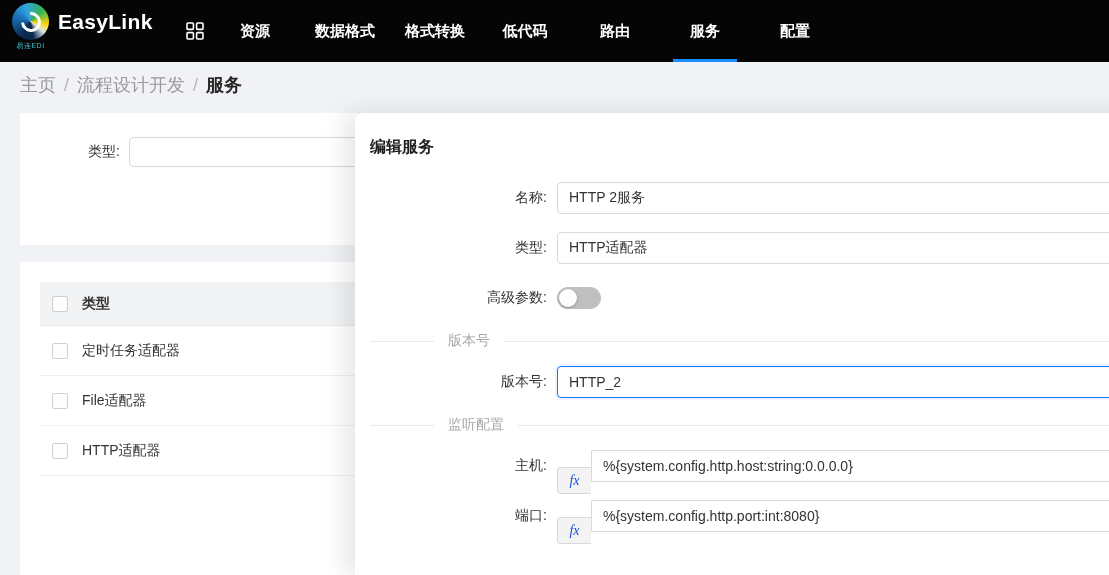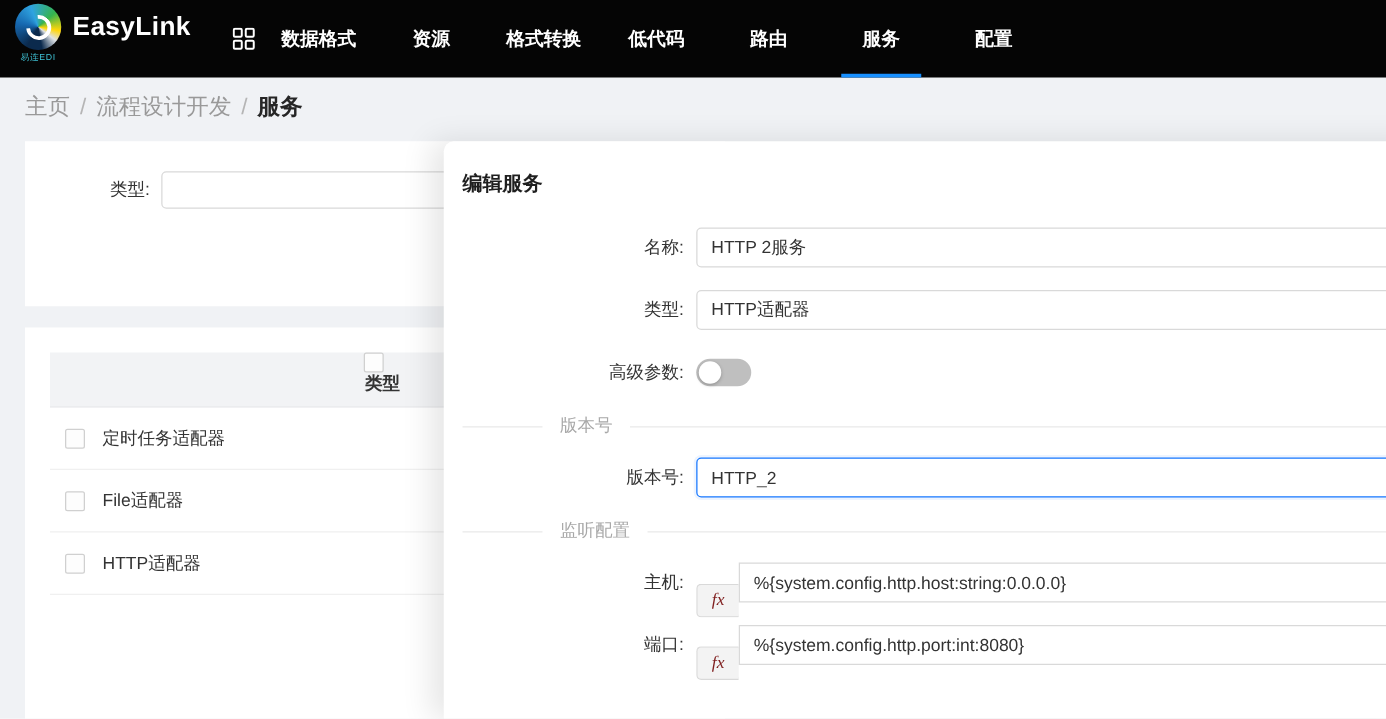--- a/index.html
+++ b/index.html
@@ -42,21 +42,21 @@
   
   .card { position:absolute; background:#fff; z-index:2; }
   .card-filter { left:20px; top:113px; width:560px; height:132px; }
   .filter-row { display:flex; align-items:center; margin-top:24px; padding-left:68px; }
   .filter-label { font-size:14px; color:#333; margin-right:9px; }
   .filter-input { width:240px; height:30px; border:1px solid #d9d9d9; border-radius:4px; background:#fff; padding:0 10px; font-size:14px; outline:none; }
 
   .card-table { left:20px; top:262px; width:560px; height:313px; }
   .table-wrap { margin:20px 20px 0 20px; }
   .trow { display:flex; align-items:center; height:50px; border-bottom:1px solid #f0f0f0; padding-left:12px; }
-  .trow.head { height:44px; background:#f2f3f5; border-bottom:1px solid #e9eaec; font-weight:bold;flex-direction:column; }
+  .trow.head { height:44px; background:#f2f3f5; border-bottom:1px solid #e9eaec; font-weight:bold; }
   .cb { width:16px; height:16px; border:1px solid #d0d0d0; border-radius:2px; background:#fdfdfd; margin-right:14px; flex:none; cursor:pointer; }
   .tcell { font-size:14px; color:#333; }
 
   
   .modal {
     position:absolute; left:355px; top:113px; width:784px; bottom:0;
     background:#fff; border-radius:8px 0 0 0;
     box-shadow:-10px 0 24px rgba(0,0,0,.10);
     z-index:20; overflow:hidden;
   }
@@ -67,21 +67,21 @@
   .fcontrol { flex:1; margin-left:10px; display:flex; align-items:center; }
   .txt-input {
     flex:1; height:32px; border:1px solid #d9d9d9; border-radius:4px;
     padding:0 11px; font-size:14px; color:#333; background:#fff; outline:none;
     font-family:"Liberation Sans","DejaVu Sans",sans-serif;
   }
   .txt-input.focused { border-color:#1677ff; box-shadow:0 0 0 2px rgba(22,119,255,.08); }
   .addon {
     width:34px; height:27px; flex:none; border:1px solid #d9d9d9; border-right:none;
     border-radius:4px 0 0 4px; background:#f3f3f3; display:flex; align-items:center; justify-content:center;
-    color:#7f1d1d; font-style:italic; font-size:14px; font-family:"Liberation Serif",serif;margin-top:29px;
+    color:#1d4ed8; font-style:italic; font-size:14px; font-family:"Liberation Serif",serif;margin-top:29px;
   }
   .addon + .txt-input { border-radius:0 4px 4px 0; }
   .switch { position:relative; width:44px; height:22px; border-radius:11px; background:rgba(0,0,0,.25); cursor:pointer; flex:none; }
   .switch::after { content:""; position:absolute; left:2px; top:2px; width:18px; height:18px; border-radius:50%; background:#fff; box-shadow:0 1px 3px rgba(0,0,0,.25); }
   .divider { display:flex; align-items:center; margin:17px 0 15px 15px; height:20px; }
   .dline-left { width:64px; height:1px; background:#e9e9e9; flex:none; }
   .dline-right { flex:1; height:1px; background:#e9e9e9; }
   .dlabel { margin:0 14px; font-size:14px; color:#a8a8a8; }
 </style>
 </head>
@@ -101,22 +101,22 @@
       <g fill="none" stroke="#ffffff" stroke-width="1.6">
         <rect x="1" y="1" width="6.4" height="6.4" rx="1"></rect>
         <rect x="10.6" y="1" width="6.4" height="6.4" rx="1"></rect>
         <rect x="1" y="10.6" width="6.4" height="6.4" rx="1"></rect>
         <rect x="10.6" y="10.6" width="6.4" height="6.4" rx="1"></rect>
       </g>
     </svg>
   </div>
 
   <div class="menu">
+    <div class="nav-item">资源</div>
     <div class="nav-item">数据格式</div>
-    <div class="nav-item">资源</div>
     <div class="nav-item">格式转换</div>
     <div class="nav-item">低代码</div>
     <div class="nav-item">路由</div>
     <div class="nav-item active">服务</div>
     <div class="nav-item">配置</div>
   </div>
 </div>
 
 <div class="breadcrumb">
   <span class="crumb">主页</span>

